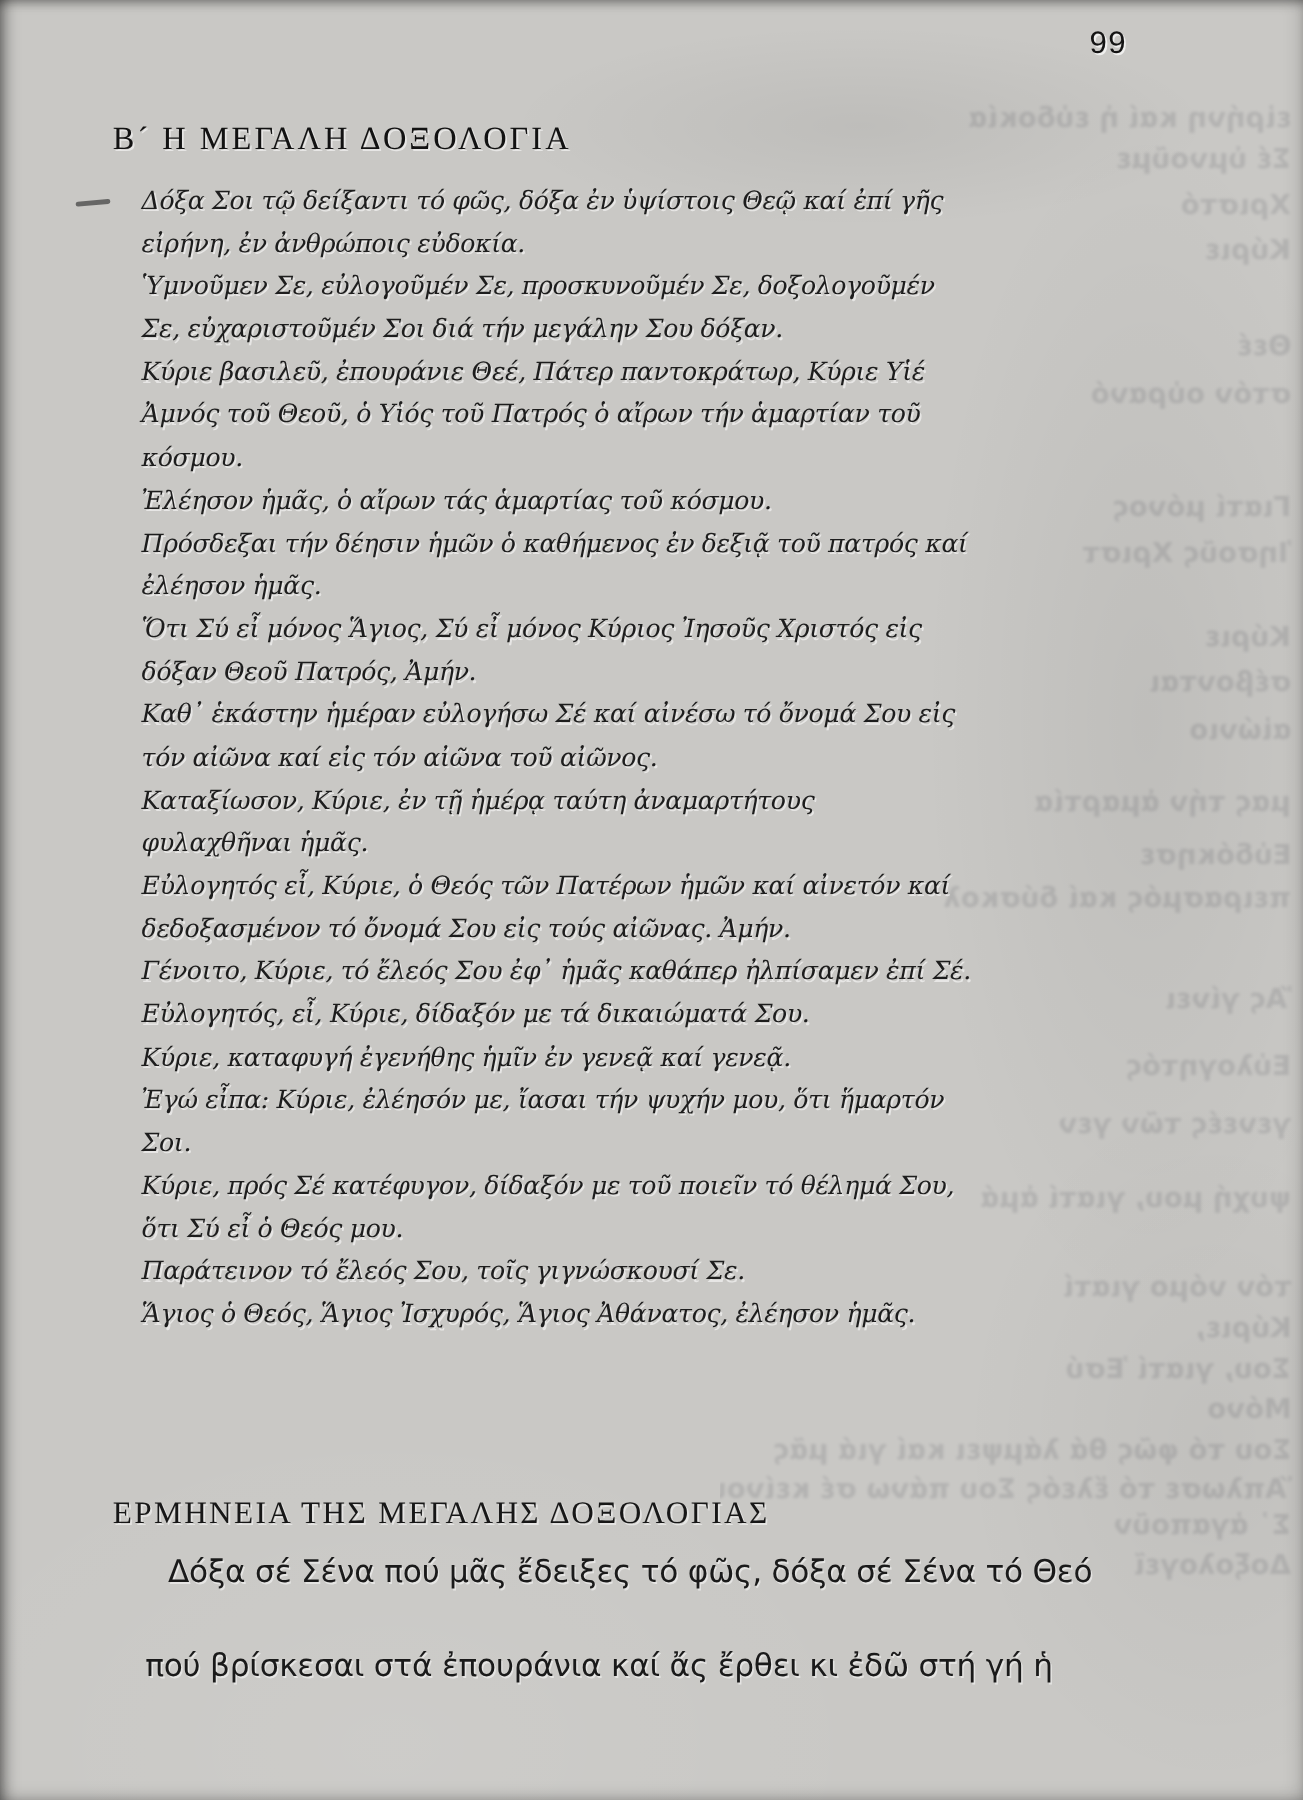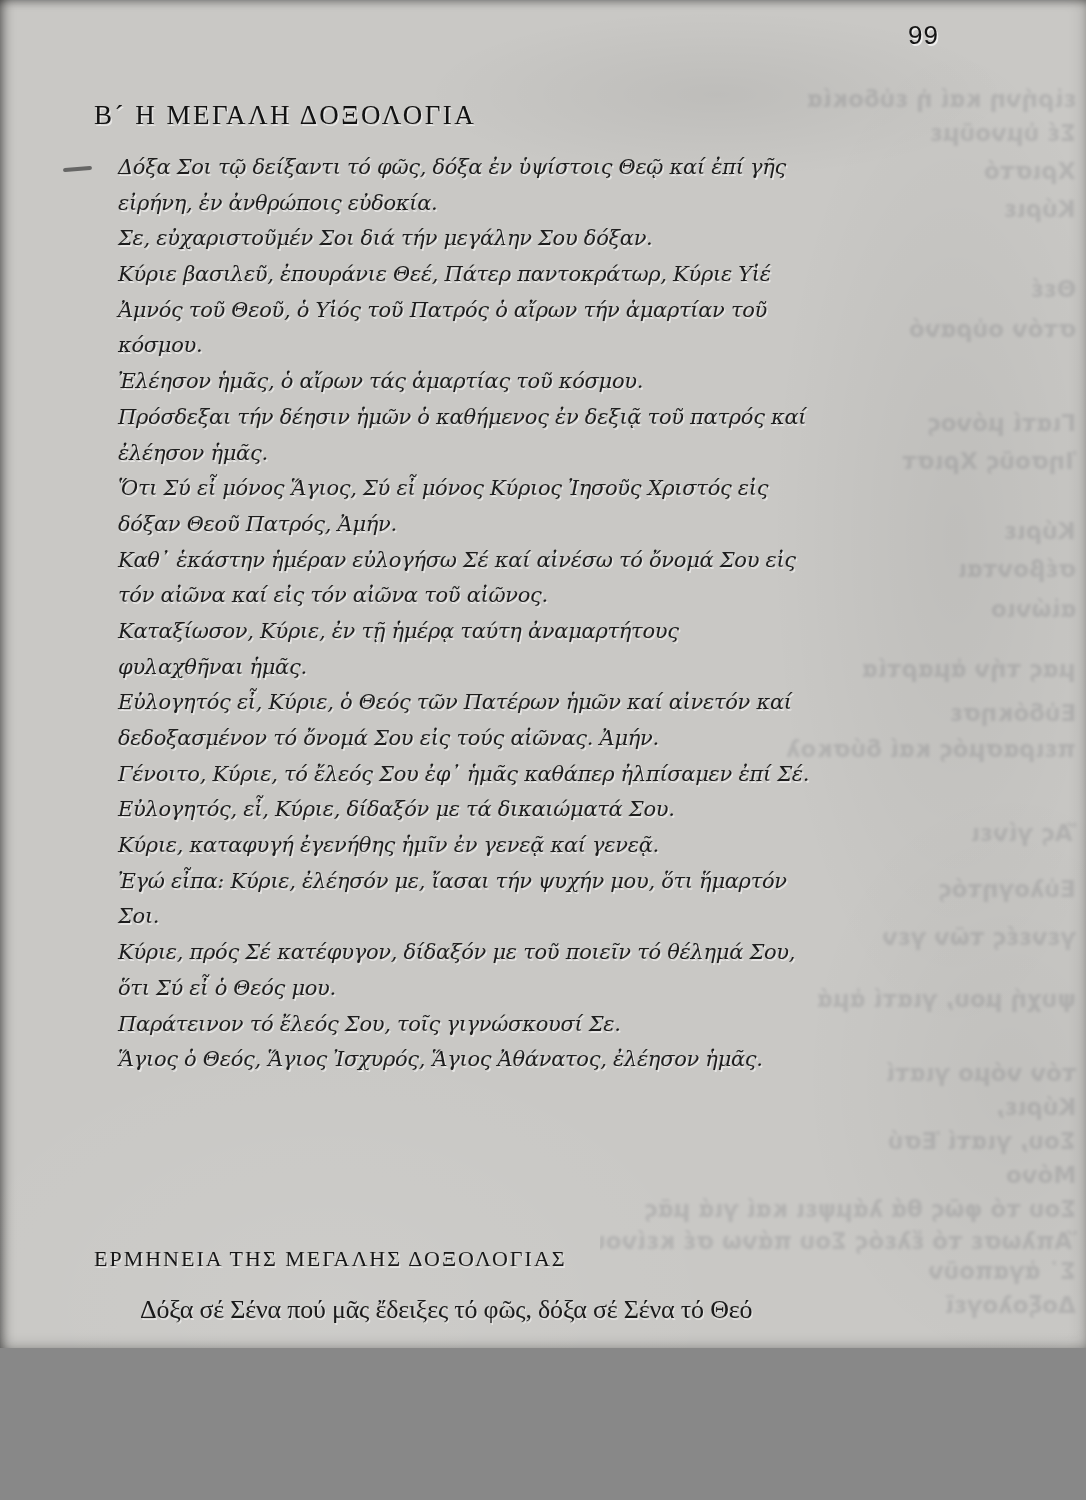--- a/index.html
+++ b/index.html
@@ -1,18 +1,18 @@
 <!DOCTYPE html>
 <html><head>
 <meta charset="utf-8">
 <style>
   html,body{margin:0;padding:0;background:#888;}
   .page{
     position:relative;
-    width:1086px;height:1348px;
+    width:1086px;height:1500px;
     margin:0 auto;
     overflow:hidden;
     background:
       radial-gradient(ellipse 420px 120px at 66% 7%, rgba(0,0,0,0.055), transparent 70%),
       radial-gradient(ellipse 260px 700px at 88% 40%, rgba(0,0,0,0.05), transparent 72%),
       radial-gradient(ellipse 300px 420px at 93% 80%, rgba(0,0,0,0.04), transparent 70%),
       radial-gradient(ellipse 600px 400px at 30% 97%, rgba(255,255,255,0.07), transparent 70%),
       #c9c8c5;
     box-shadow:
       inset 10px 0 12px -7px rgba(0,0,0,0.5),
@@ -41,32 +41,32 @@
   .dox-line{
     height:35.7px;line-height:35.7px;
     font-style:italic;
     font-size:21px;letter-spacing:-0.3px;
     white-space:nowrap;
     text-shadow:1.5px 2px 0 rgba(255,255,255,0.55);
   }
   .heading2{
     position:absolute;left:94px;top:1246px;margin:0;
     font-family:"Liberation Serif", serif;font-weight:500;
-    font-size:22px;letter-spacing:2px;color:#171717;
+    font-size:26px;letter-spacing:2px;color:#171717;
     text-shadow:1.5px 1.5px 0 rgba(255,255,255,0.5);
     white-space:nowrap;
   }
   .interp-line{
     position:absolute;
     font-family:"DejaVu Sans", sans-serif;
     font-size:26px;letter-spacing:-0.2px;color:#1a1a1a;
     white-space:nowrap;
     text-shadow:1.2px 1.6px 0 rgba(255,255,255,0.5);
   }
-  .interp-line.l1{left:140px;top:1295px;font-family:Liberation Serif, serif;}
+  .interp-line.l1{left:140px;top:1295px;}
   .interp-line.l2{left:121px;top:1331px;margin-top:43px;}
   .pencil-dash{
     position:absolute;left:63px;top:167px;width:29px;height:4px;
     background:#3c3c3c;border-radius:2px;
     transform:rotate(-5deg);opacity:0.7;
   }
   .bleed{
     position:absolute;left:600px;top:0;width:486px;height:1500px;
     overflow:hidden;pointer-events:none;
   }
@@ -115,20 +115,21 @@
 
   <div class="page-number">99</div>
 
   <h1 class="heading1">Β´ Η ΜΕΓΑΛΗ ΔΟΞΟΛΟΓΙΑ</h1>
 
   <div class="pencil-dash"></div>
 
   <div class="doxology">
       <div class="dox-line">Δόξα Σοι τῷ δείξαντι τό φῶς, δόξα ἐν ὑψίστοις Θεῷ καί ἐπί γῆς</div>
       <div class="dox-line">εἰρήνη, ἐν ἀνθρώποις εὐδοκία.</div>
+      <div class="dox-line">Ὑμνοῦμεν Σε, εὐλογοῦμέν Σε, προσκυνοῦμέν Σε, δοξολογοῦμέν</div>
       <div class="dox-line">Σε, εὐχαριστοῦμέν Σοι διά τήν μεγάλην Σου δόξαν.</div>
       <div class="dox-line">Κύριε βασιλεῦ, ἐπουράνιε Θεέ, Πάτερ παντοκράτωρ, Κύριε Υἱέ</div>
       <div class="dox-line">Ἀμνός τοῦ Θεοῦ, ὁ Υἱός τοῦ Πατρός ὁ αἴρων τήν ἁμαρτίαν τοῦ</div>
       <div class="dox-line">κόσμου.</div>
       <div class="dox-line">Ἐλέησον ἡμᾶς, ὁ αἴρων τάς ἁμαρτίας τοῦ κόσμου.</div>
       <div class="dox-line">Πρόσδεξαι τήν δέησιν ἡμῶν ὁ καθήμενος ἐν δεξιᾷ τοῦ πατρός καί</div>
       <div class="dox-line">ἐλέησον ἡμᾶς.</div>
       <div class="dox-line">Ὅτι Σύ εἶ μόνος Ἅγιος, Σύ εἶ μόνος Κύριος Ἰησοῦς Χριστός εἰς</div>
       <div class="dox-line">δόξαν Θεοῦ Πατρός, Ἀμήν.</div>
       <div class="dox-line">Καθ᾿ ἑκάστην ἡμέραν εὐλογήσω Σέ καί αἰνέσω τό ὄνομά Σου εἰς</div>

